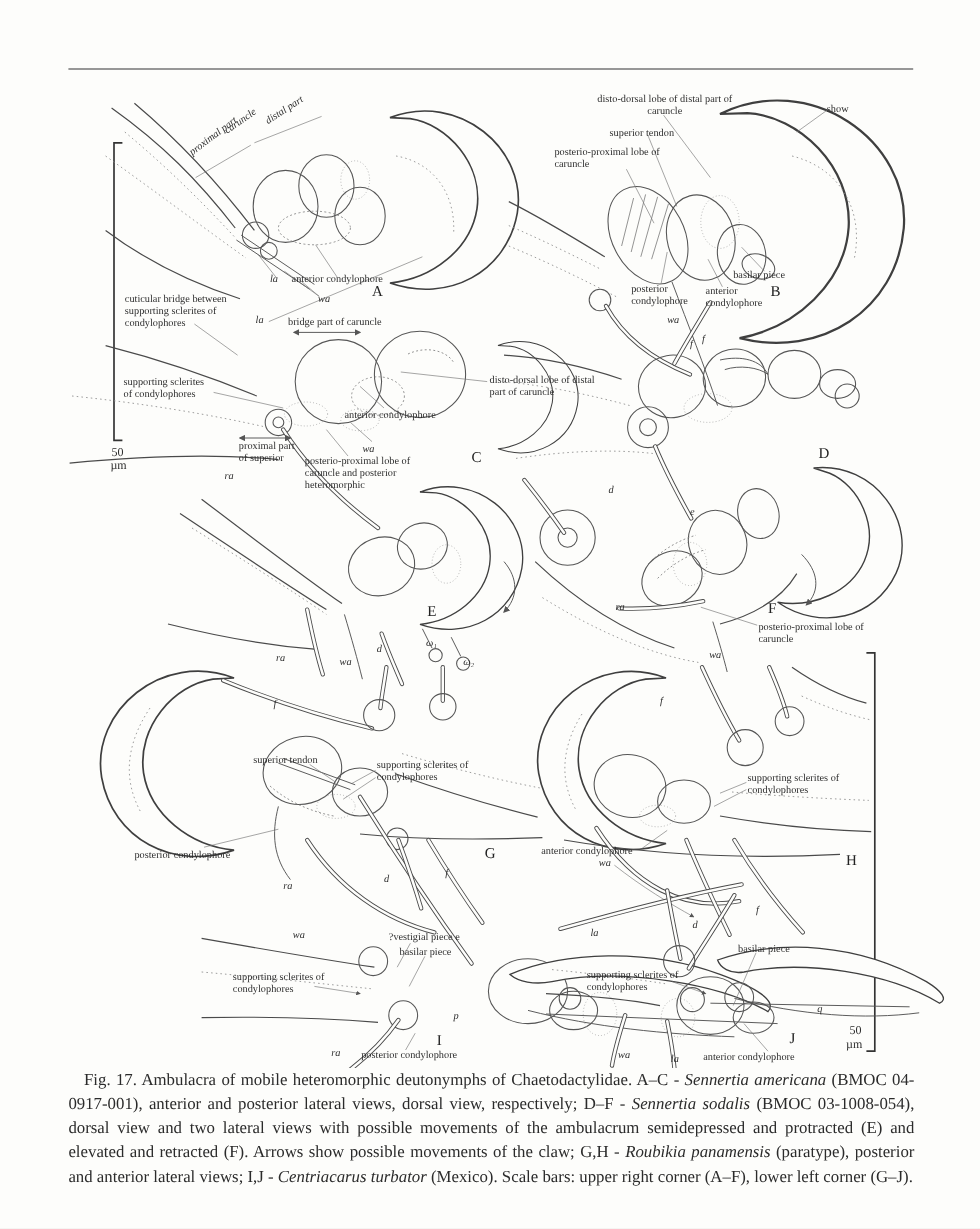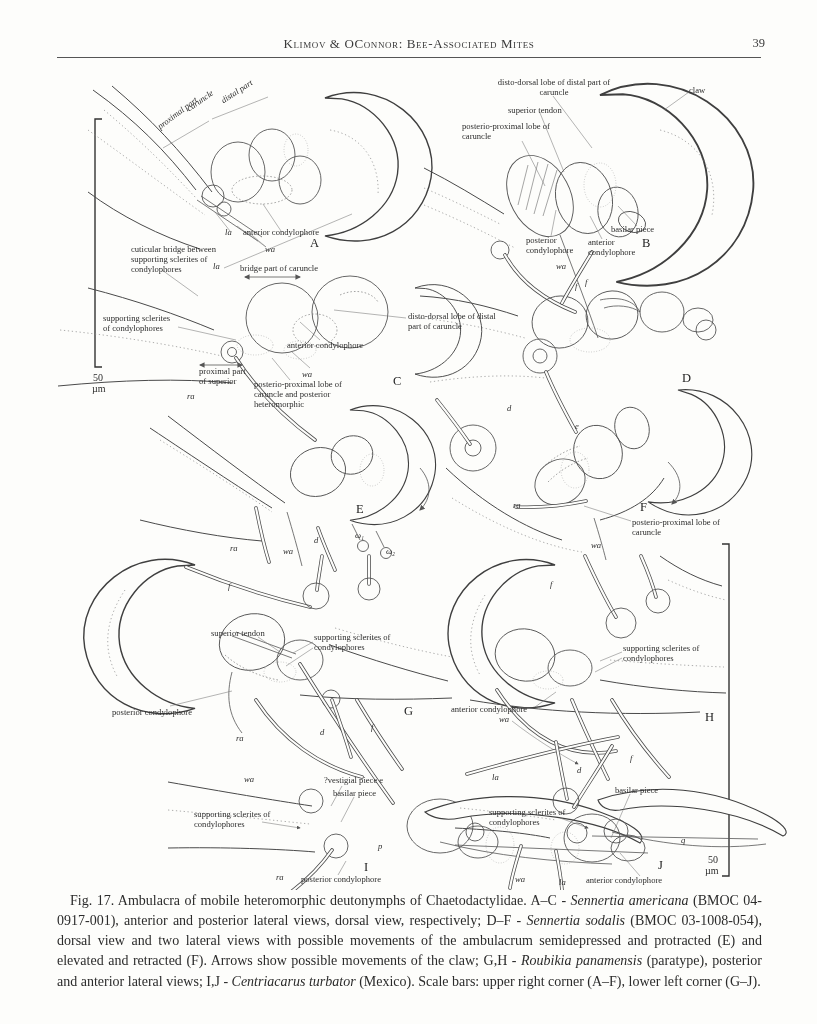--- a/index.html
+++ b/index.html
@@ -35,24 +35,20 @@
   .claw{fill:#fdfdfb;stroke:#3f3f3f;stroke-width:1.1;}
   .hatch{stroke:#6a6a6a;stroke-width:.6;}
   .ldr{fill:none;stroke:#777;stroke-width:.55;}
   .sb{fill:none;stroke:#333;stroke-width:1.4;}
 </style>
 </head>
 <body>
 
 <div class="page">
 
-  <header class="running-head">
-    <span class="rh-title">Klimov &amp; OConnor: Bee-Associated Mites</span>
-    <span class="rh-page">39</span>
-  </header>
   <div class="rule"></div>
 
   <figure class="plate">
 
     <svg width="817" height="830" viewBox="0 60 817 830">
       <defs>
         <path id="claw" d="M0,0 C20,-45 80,-50 105,-15 C128,18 115,60 78,78 C96,56 100,24 84,2 C66,-22 30,-24 10,-9 Z"></path>
         <marker id="ah" viewBox="0 0 8 8" refX="6.5" refY="4" markerWidth="7" markerHeight="7" orient="auto">
             <path d="M0,0 L8,4 L0,8 Z" fill="#555"></path>
           </marker>
@@ -321,29 +317,29 @@
     <div class="lbl it rot" style="left:191px;top:44px;transform:rotate(-35deg)">caruncle</div>
     <div class="lbl it rot" style="left:225px;top:36px;transform:rotate(-33deg)">distal part</div>
     <div class="lbl it" style="left:225px;top:168px">la</div>
     <div class="lbl" style="left:243px;top:168px">anterior condylophore</div>
     <div class="lbl pl" style="left:310px;top:176px">A</div>
     <div class="lbl it" style="left:265px;top:185px">wa</div>
 
     <div class="lbl wrap ctr" style="left:495px;top:18px;width:118px">disto-dorsal lobe of distal part of caruncle</div>
     <div class="lbl" style="left:508px;top:46px">superior tendon</div>
     <div class="lbl wrap" style="left:462px;top:62px;width:112px">posterio-proximal lobe of caruncle</div>
-    <div class="lbl" style="left:689px;top:26px">claw</div>
+    <div class="lbl" style="left:689px;top:26px">show</div>
     <div class="lbl" style="left:611px;top:165px">basilar piece</div>
     <div class="lbl wrap" style="left:526px;top:176px;width:62px">posterior condylophore</div>
     <div class="lbl wrap" style="left:588px;top:178px;width:62px">anterior condylophore</div>
     <div class="lbl pl" style="left:642px;top:176px">B</div>
     <div class="lbl it" style="left:556px;top:202px">wa</div>
     <div class="lbl it" style="left:575px;top:222px">f</div>
 
-    <div class="lbl wrap" style="left:131px;top:185px;width:90px">cuticular bridge between supporting sclerites of condylophores</div>
+    <div class="lbl wrap" style="left:104px;top:185px;width:90px">cuticular bridge between supporting sclerites of condylophores</div>
     <div class="lbl it" style="left:213px;top:202px">la</div>
     <div class="lbl" style="left:240px;top:204px">bridge part of caruncle</div>
     <div class="lbl wrap" style="left:103px;top:254px;width:72px">supporting sclerites of condylophores</div>
     <div class="lbl" style="left:287px;top:281px">anterior condylophore</div>
     <div class="lbl wrap" style="left:199px;top:307px;width:52px">proximal part of superior</div>
     <div class="lbl it" style="left:302px;top:310px">wa</div>
     <div class="lbl wrap" style="left:254px;top:320px;width:95px">posterio-proximal lobe of caruncle and posterior heteromorphic</div>
     <div class="lbl it" style="left:187px;top:332px">ra</div>
     <div class="lbl pl" style="left:393px;top:314px">C</div>
     <div class="lbl wrap" style="left:408px;top:252px;width:90px">disto-dorsal lobe of distal part of caruncle</div>

